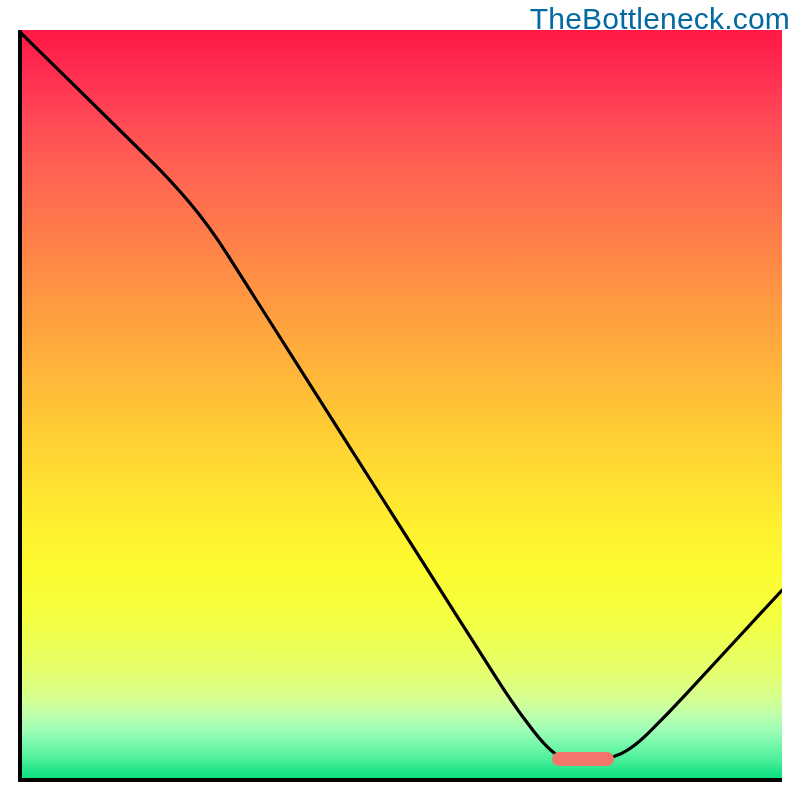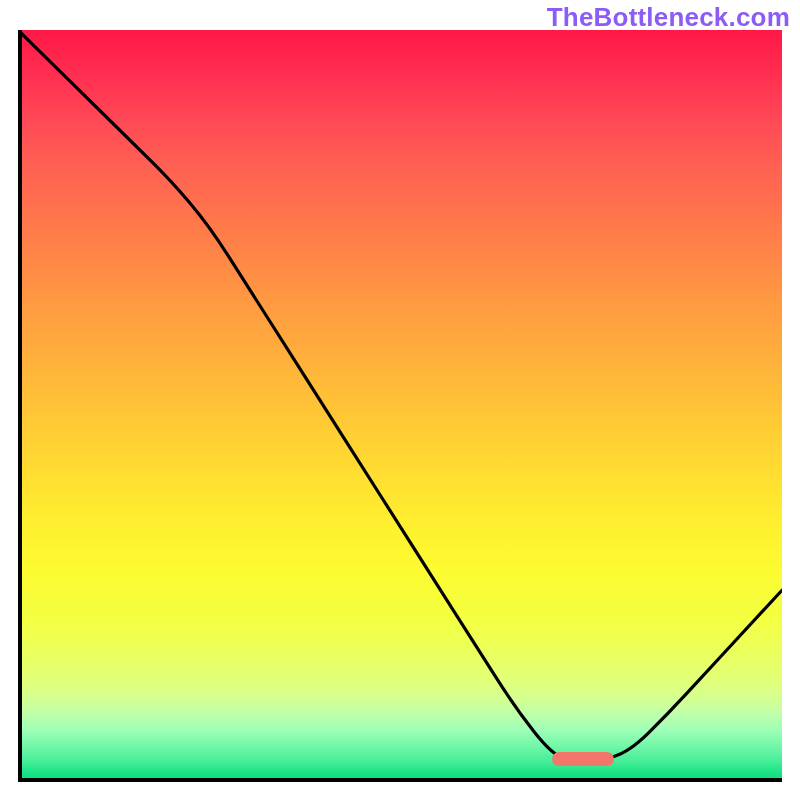--- a/index.html
+++ b/index.html
@@ -13,23 +13,23 @@
   }
   #container {
     position: relative;
     width: 800px;
     height: 800px;
   }
   #watermark {
     position: absolute;
     top: 2px;
     right: 10px;
-    color: #8b5cf6;
-    font-size: 26px;
-    font-weight: 700;
+    color: #0369a1;
+    font-size: 30px;
+    font-weight: 400;
     letter-spacing: 0.2px;
   }
   #plot {
     position: absolute;
     left: 18px;
     top: 30px;
     width: 764px;
     height: 752px;
     
     background: linear-gradient(

